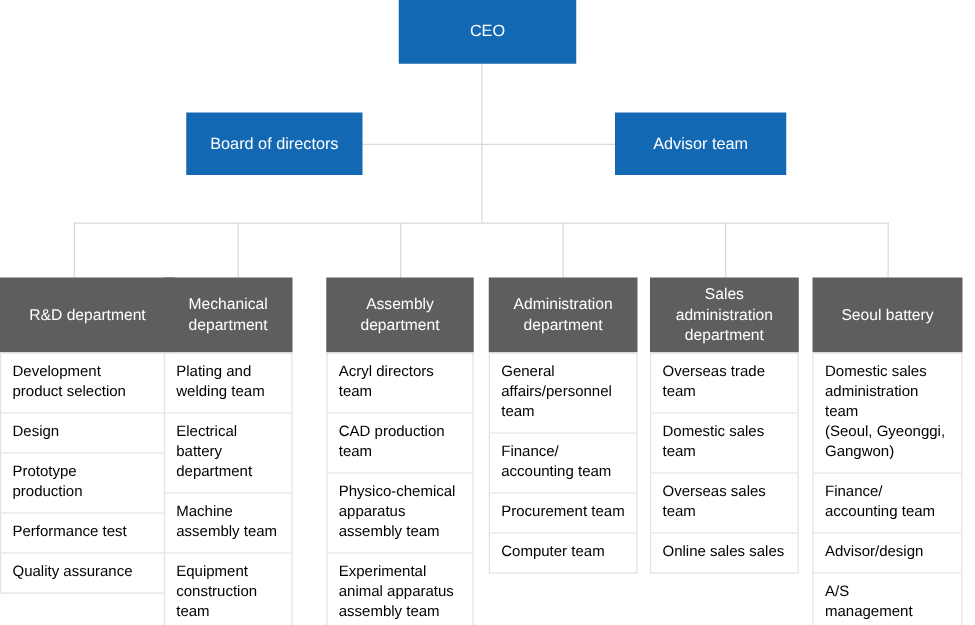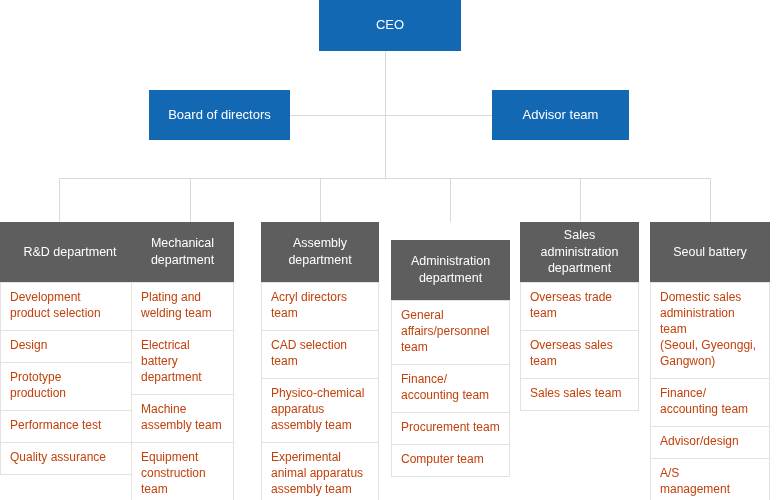--- a/index.html
+++ b/index.html
@@ -72,36 +72,36 @@
   }
   .col-list {
     margin: 0;
     padding: 0;
     list-style: none;
   }
   .col-item {
     border: 1px solid #e2e2e2;
     border-top: none;
     background: #ffffff;
-    color: #c2410c;
+    color: #000000;
     font-size: 12px;
     line-height: 1.33;
     box-sizing: border-box;
     padding: 7px 9px 8px 9px;
     white-space: pre-line;
   }
   .col-list .col-item:first-child {
     border-top: 1px solid #e2e2e2;
   }
 
   
   #col-0 { left: 0px;   width: 140px; }
   #col-1 { left: 131px; width: 103px; }
   #col-2 { left: 261px; width: 118px; }
-  #col-3 { left: 391px; width: 119px; margin-top: 18px; }
+  #col-3 { left: 391px; width: 119px; }
   #col-4 { left: 520px; width: 119px; }
   #col-5 { left: 650px; width: 120px; }
 </style>
 </head>
 <body>
 
 <div id="chart-root">
 
   <div class="line-v" style="left:385px; top:51px; height:127px;"></div>
 
@@ -147,21 +147,21 @@
 construction team</li>
     </ul>
   </div>
 
   <div class="col" id="col-2">
     <div class="col-head">Assembly
 department</div>
     <ul class="col-list">
       <li class="col-item">Acryl directors
 team</li>
-      <li class="col-item">CAD selection
+      <li class="col-item">CAD production
 team</li>
       <li class="col-item">Physico-chemical
 apparatus
 assembly team</li>
       <li class="col-item">Experimental
 animal apparatus
 assembly team</li>
     </ul>
   </div>
 
@@ -177,22 +177,23 @@
       <li class="col-item">Procurement team</li>
       <li class="col-item">Computer team</li>
     </ul>
   </div>
 
   <div class="col" id="col-4">
     <div class="col-head">Sales administration
 department</div>
     <ul class="col-list">
       <li class="col-item">Overseas trade team</li>
+      <li class="col-item">Domestic sales team</li>
       <li class="col-item">Overseas sales team</li>
-      <li class="col-item">Sales sales team</li>
+      <li class="col-item">Online sales sales</li>
     </ul>
   </div>
 
   <div class="col" id="col-5">
     <div class="col-head">Seoul battery</div>
     <ul class="col-list">
       <li class="col-item">Domestic sales
 administration
 team
 (Seoul, Gyeonggi,

